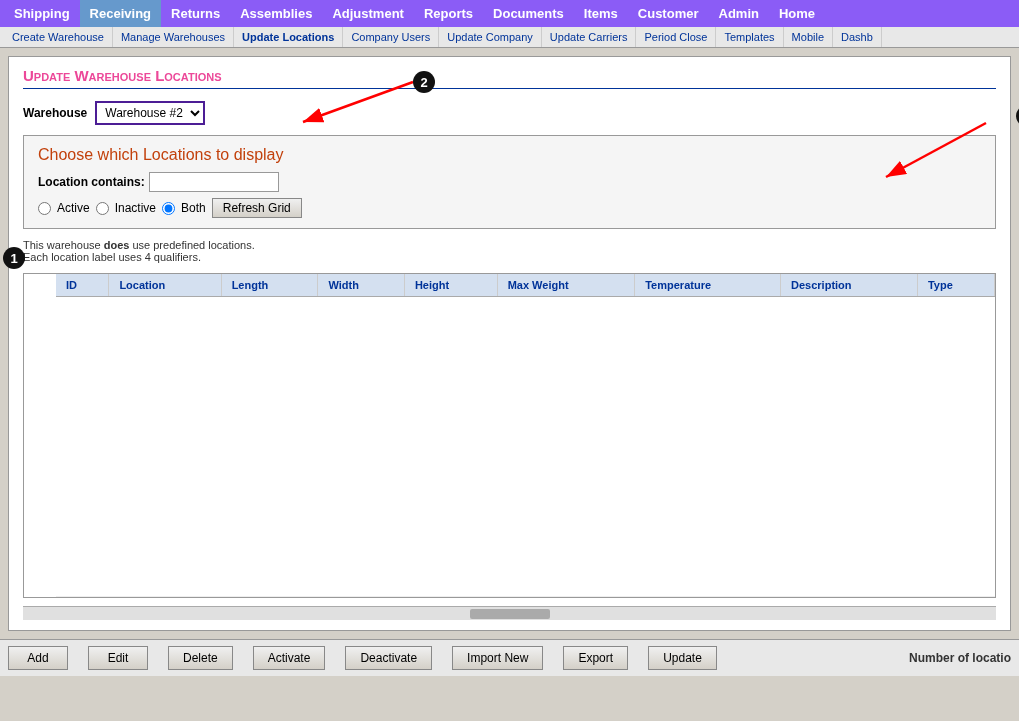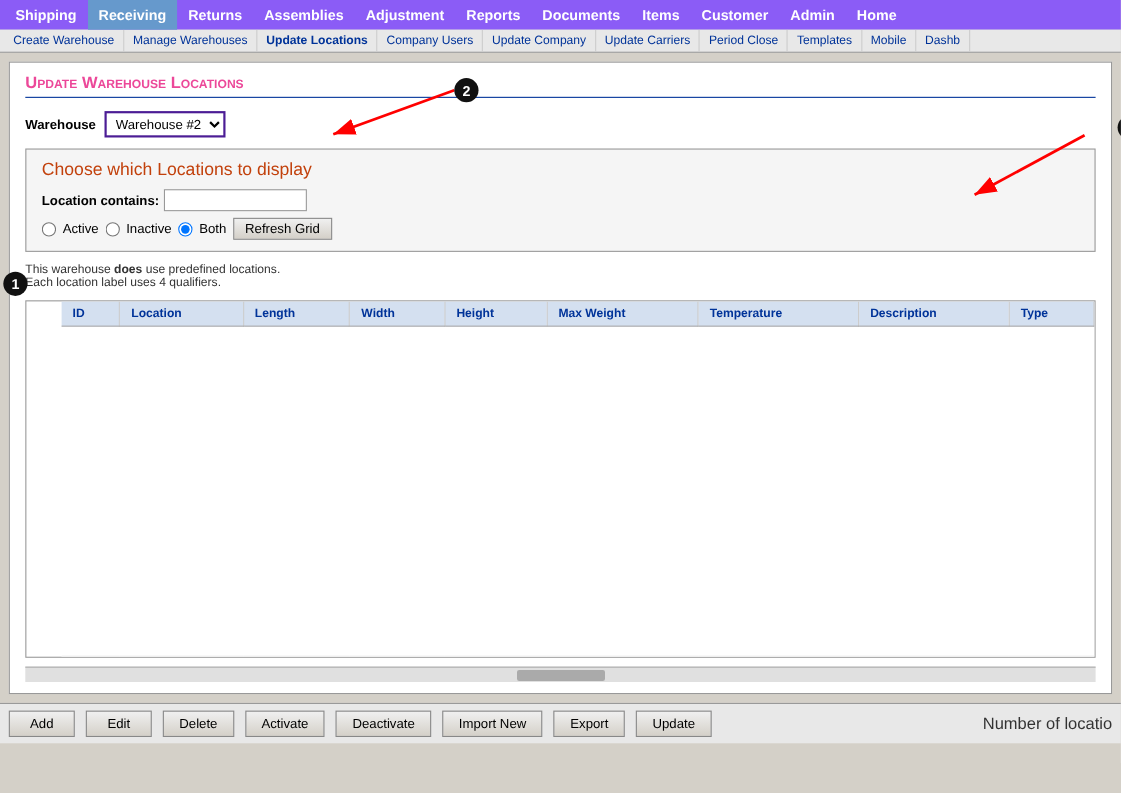--- a/index.html
+++ b/index.html
@@ -183,37 +183,37 @@
       background: white;
     }
 
     
     .bottom-toolbar {
       background: #e8e8e8;
       border-top: 1px solid #999;
       display: flex;
       align-items: center;
       padding: 6px 8px;
-      gap: 10px;
+      gap: 20px;
       justify-content: space-between;
     }
     .toolbar-btn {
       background: linear-gradient(to bottom, #f0f0f0, #d4d0c8);
       border: 1px solid #888;
       padding: 4px 14px;
       font-size: 12px;
       cursor: pointer;
       font-family: Arial, sans-serif;
       min-width: 60px;
     }
     .num-locations {
       margin-left: auto;
-      font-size: 15px;
+      font-size: 12px;
       color: #333;
-      font-weight: normal;
+      font-weight: bold;
     }
 
     
     .annotation-circle {
       display: inline-flex;
       align-items: center;
       justify-content: center;
       width: 22px;
       height: 22px;
       border-radius: 50%;

